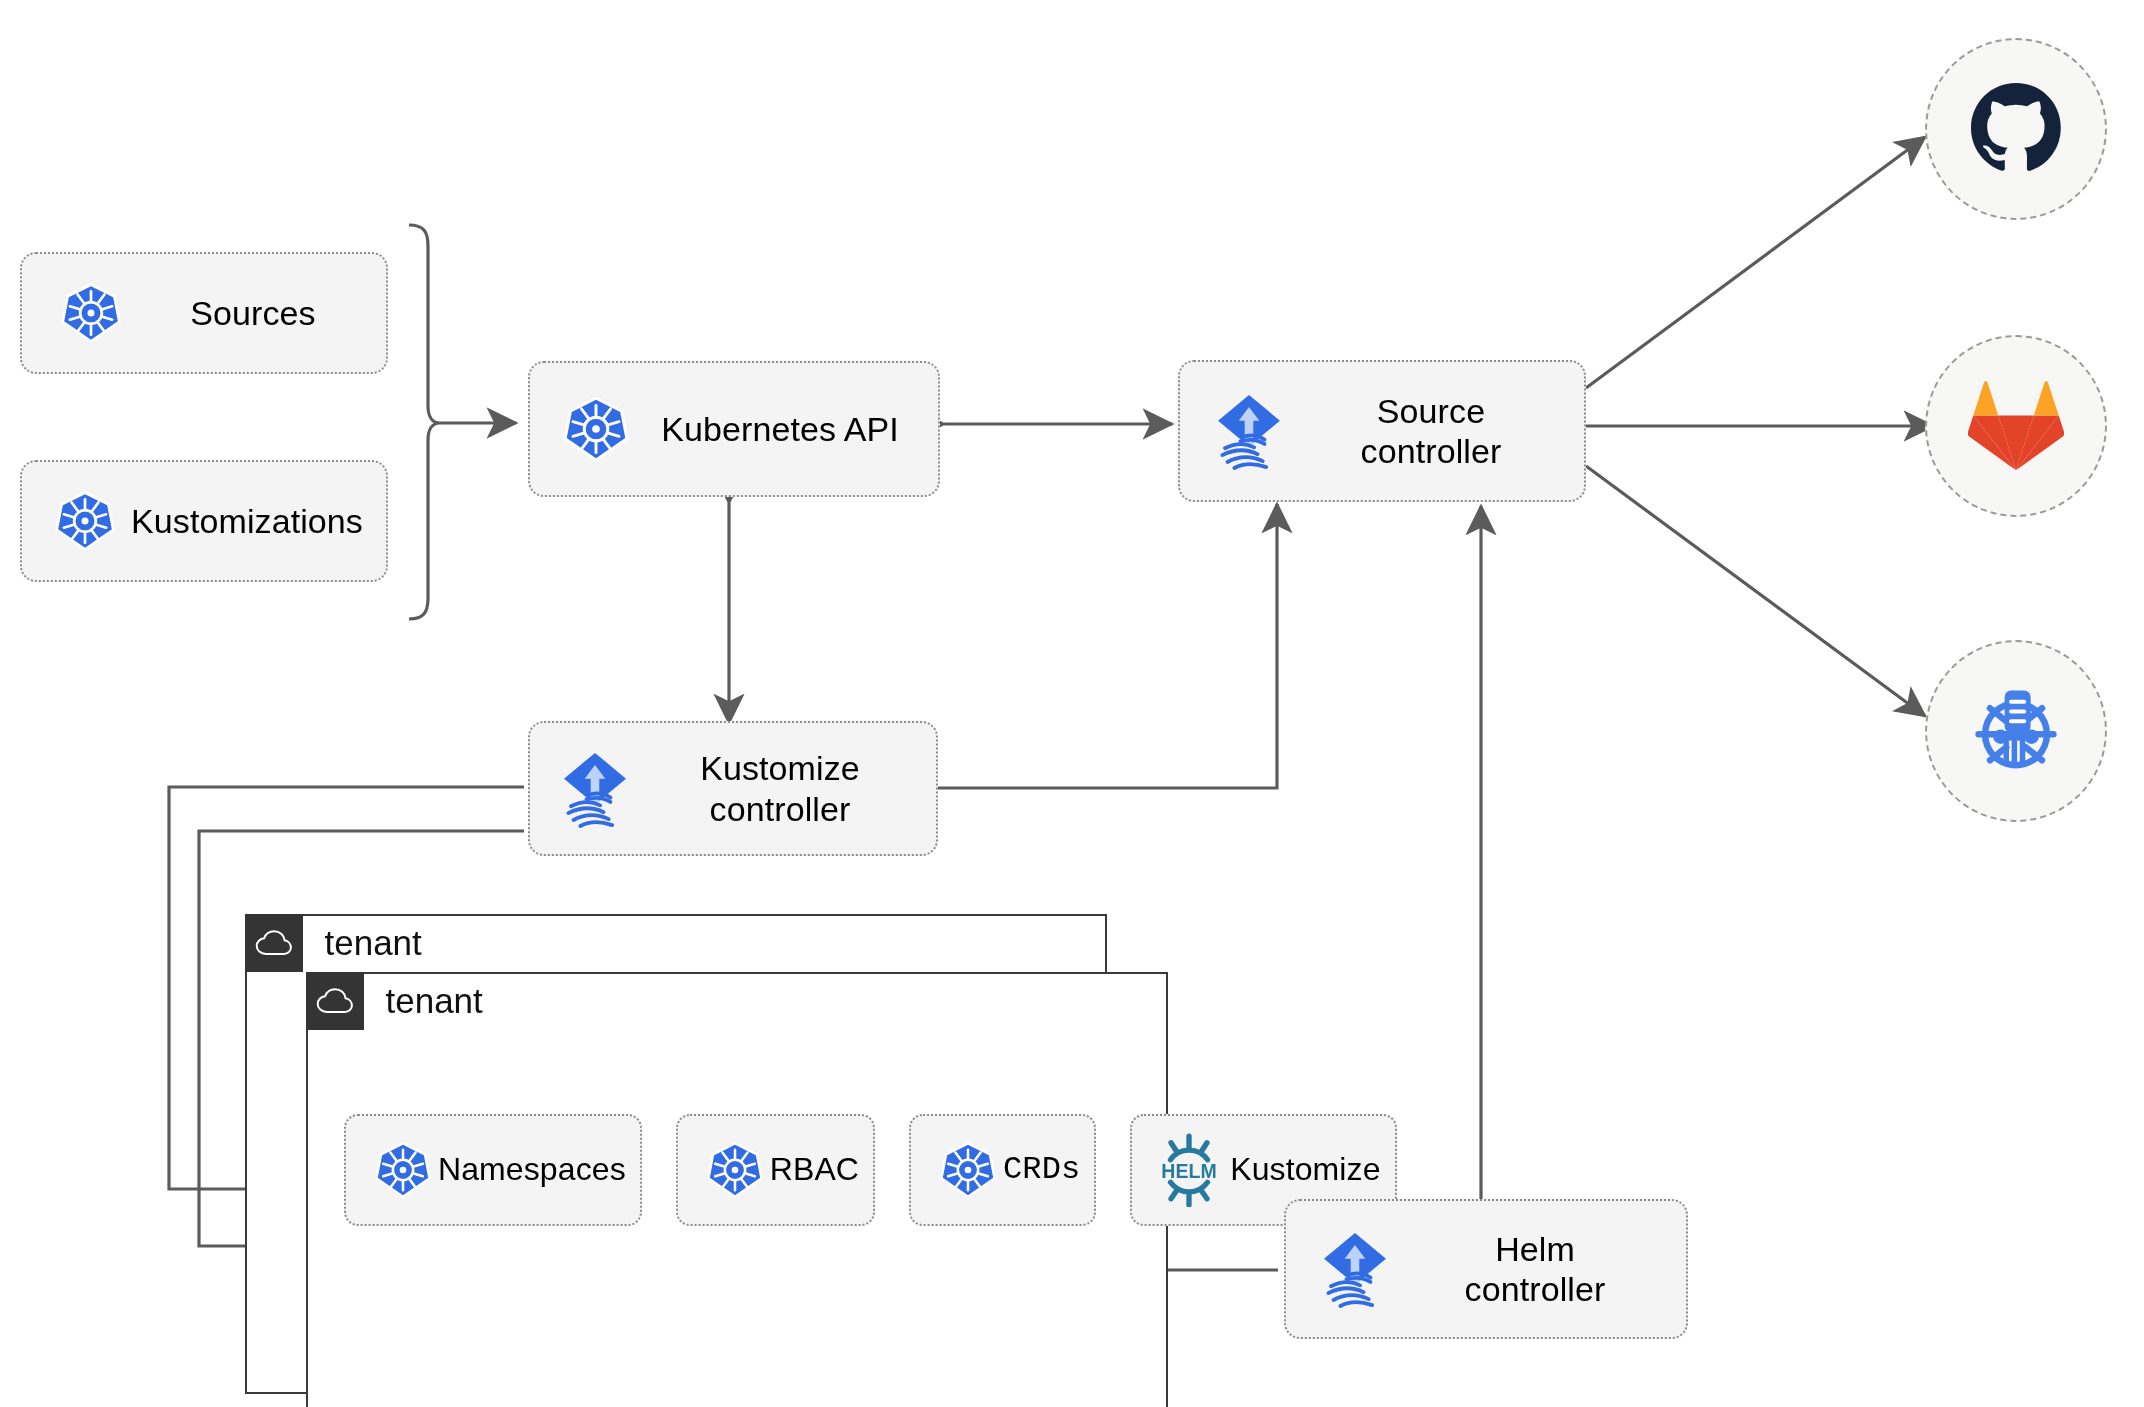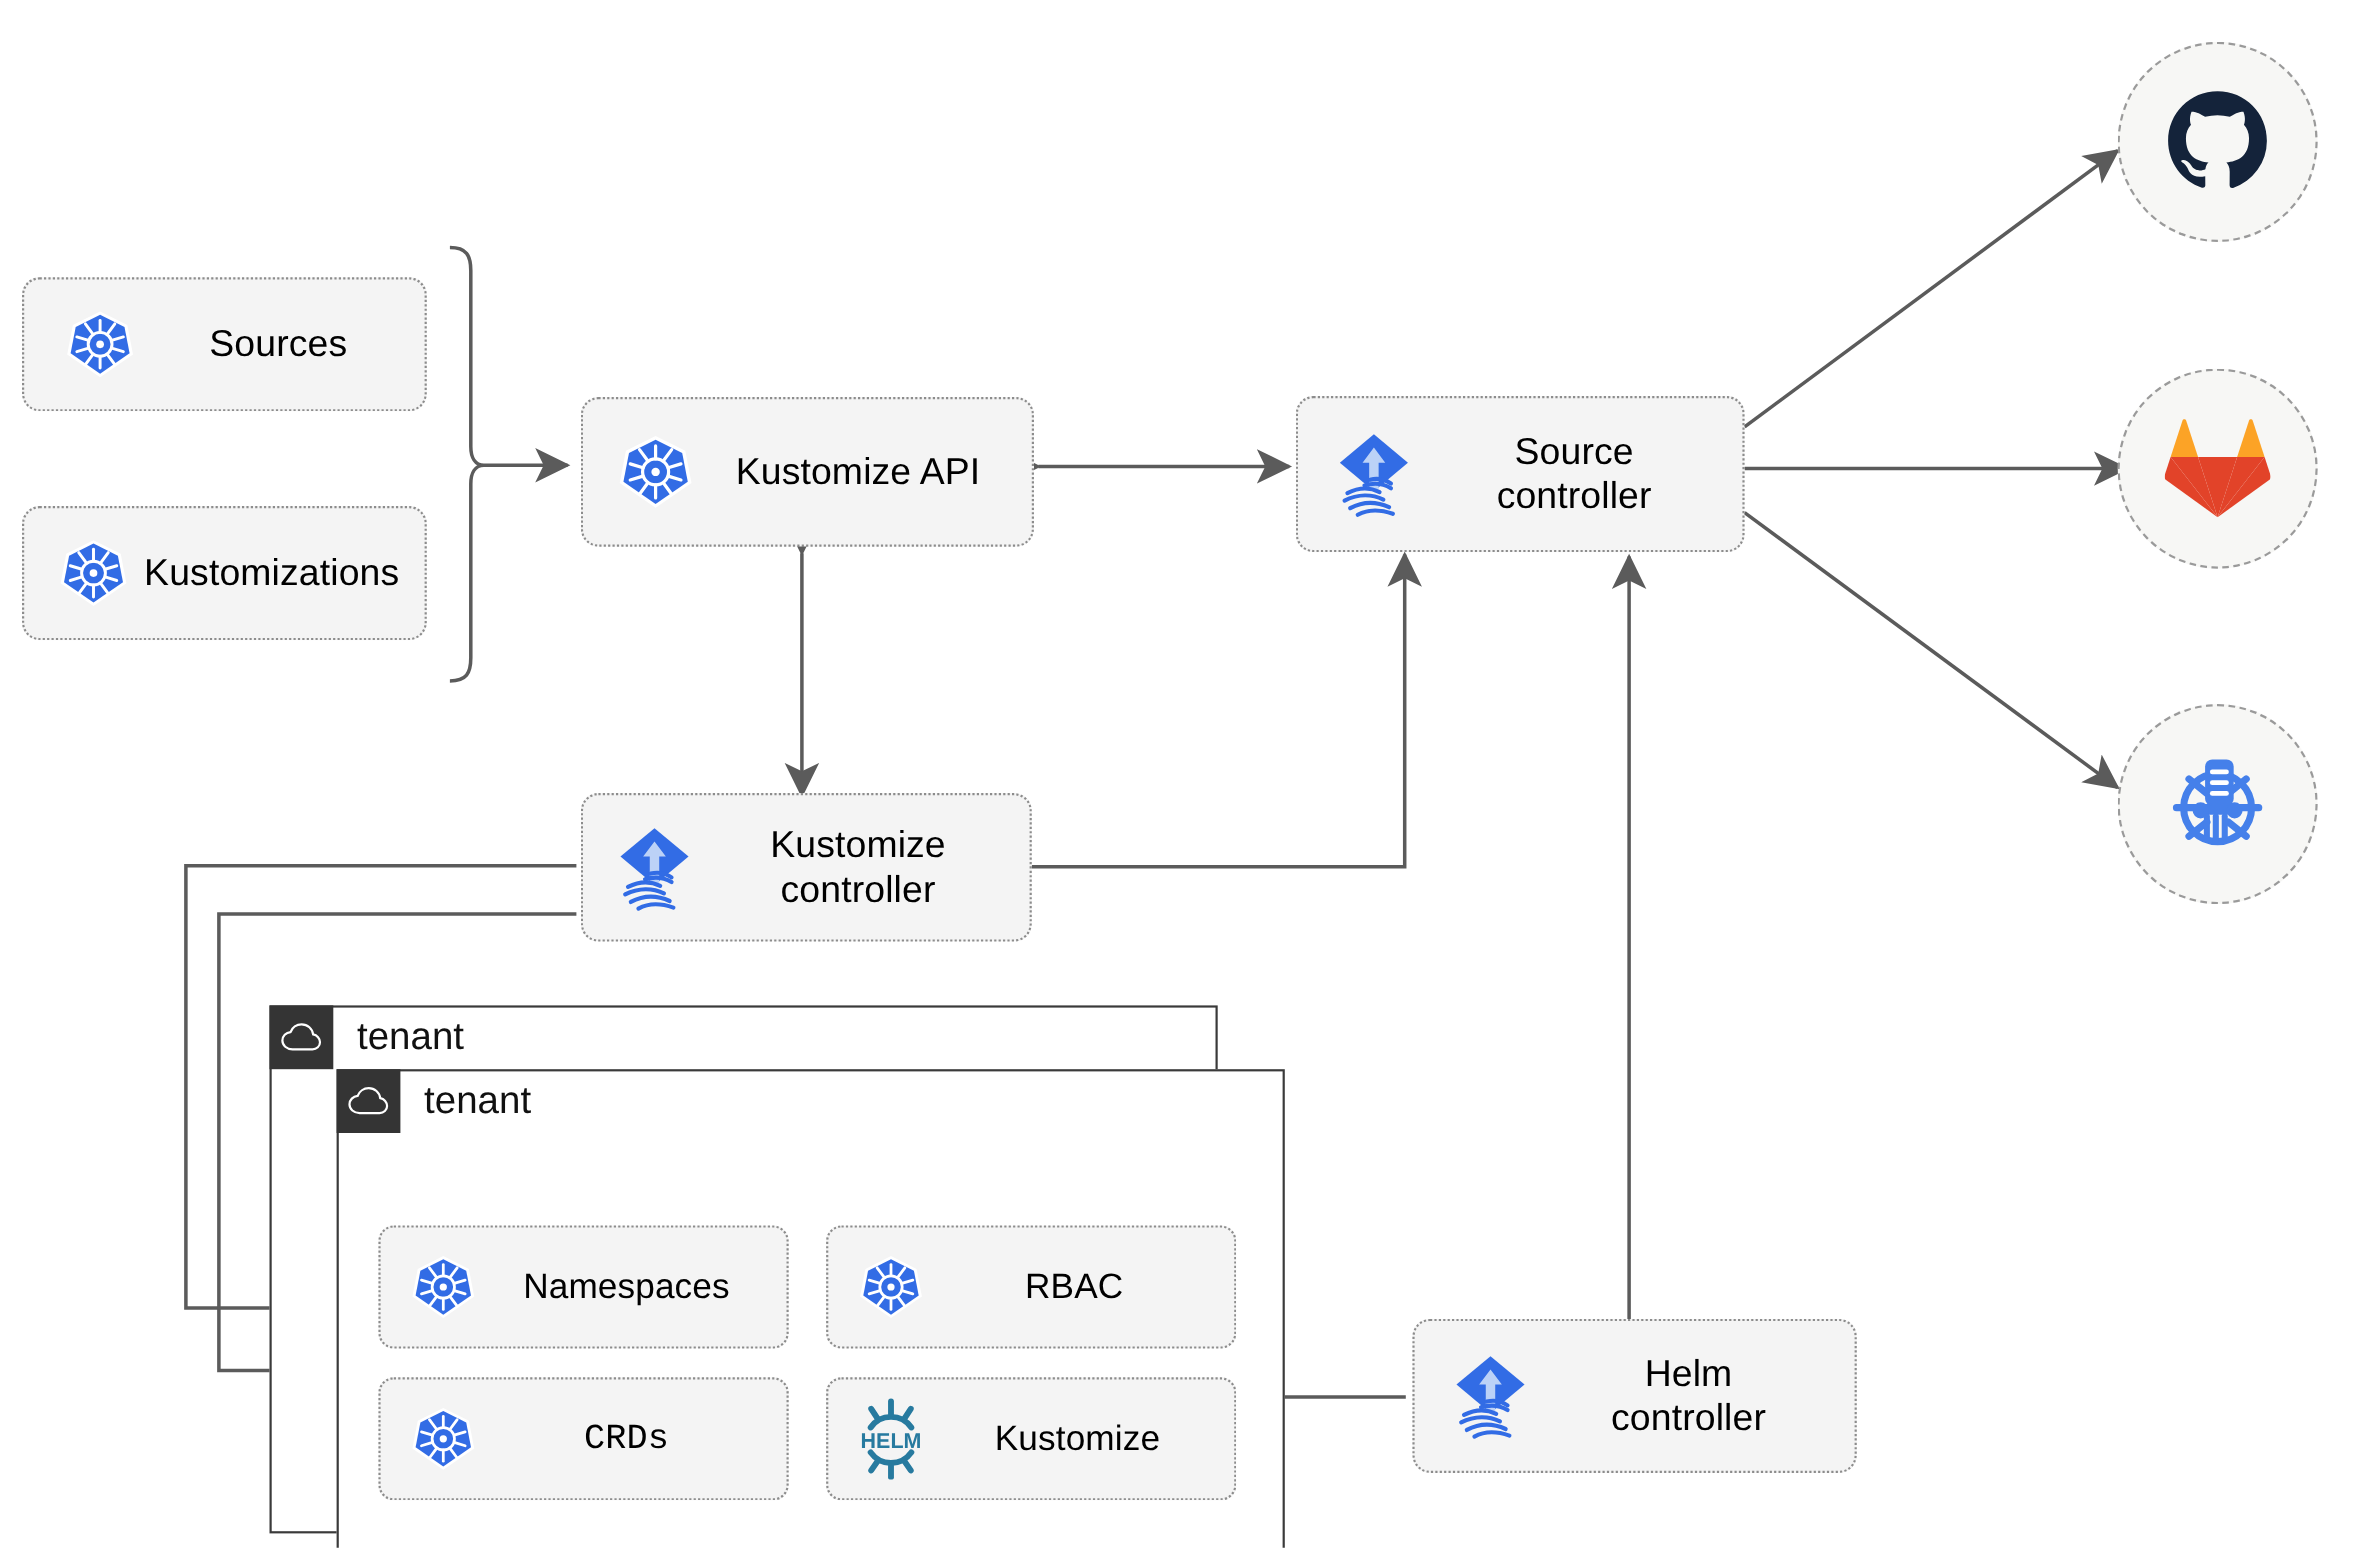--- a/index.html
+++ b/index.html
@@ -46,21 +46,21 @@
   }
   .tenant-hdr .cloudbox{
     width:58px;height:58px;background:#343434;
     display:flex;align-items:center;justify-content:center;
   }
   .tenant-hdr .tname{
     font-size:35px;color:#111;padding-left:22px;white-space:nowrap;
   }
   .tenant-grid{
     position:absolute;display:grid;
-    grid-template-columns:1fr 1fr;grid-template-rows:1fr 1fr;
+    grid-template-columns:1fr 1fr 1fr 1fr;grid-template-rows:1fr 1fr;
     gap:26px 34px;
   }
   .tenant-grid .node{position:relative;left:auto;top:auto;width:auto;height:auto;}
 
   svg.wires{position:absolute;inset:0;width:2144px;height:1407px;z-index:3;pointer-events:none;}
   svg.wires .ln{stroke:#5b5b5b;stroke-width:3.2;fill:none;}
   svg.wires .brace{stroke:#5b5b5b;stroke-width:3.2;fill:none;}
 </style>
 </head>
 <body>
@@ -168,21 +168,21 @@
           <line x1="52.5" y1="25.5" x2="42.2" y2="28.6"></line>
           <line x1="21.8" y1="35.4" x2="11.5" y2="38.5"></line>
           <line x1="19" y1="50" x2="25.5" y2="41.2"></line>
           <line x1="38.5" y1="22.8" x2="45" y2="14"></line>
           <line x1="45" y1="50" x2="38.5" y2="41.2"></line>
           <line x1="25.5" y1="22.8" x2="19" y2="14"></line>
         </g>
         <circle cx="32" cy="32" r="3.4" fill="#ffffff"></circle>
       </svg>
     </span>
-    <span class="lbl">Kustomize API</span>
+    <span class="lbl">Kubernetes API</span>
   </div>
 
   <div class="node two-line" style="left:1178px;top:344px;width:408px;height:142px;">
     <span class="ico" style="margin:0 0 0 26px;">
       <svg width="86" height="86" viewBox="0 0 100 100">
         <polygon points="50,8 86,38 50,68 14,38" fill="#326CE5"></polygon>
         <path d="M50,22 L62,38 L55,38 L55,66 L45,66 L45,38 L38,38 Z" fill="#bcd2f7"></path>
         <g stroke="#326CE5" stroke-width="4.4" stroke-linecap="round" fill="none">
           <path d="M22,70 C34,64 46,64 56,69"></path>
           <path d="M19,78 C33,71 48,71 60,77"></path>

